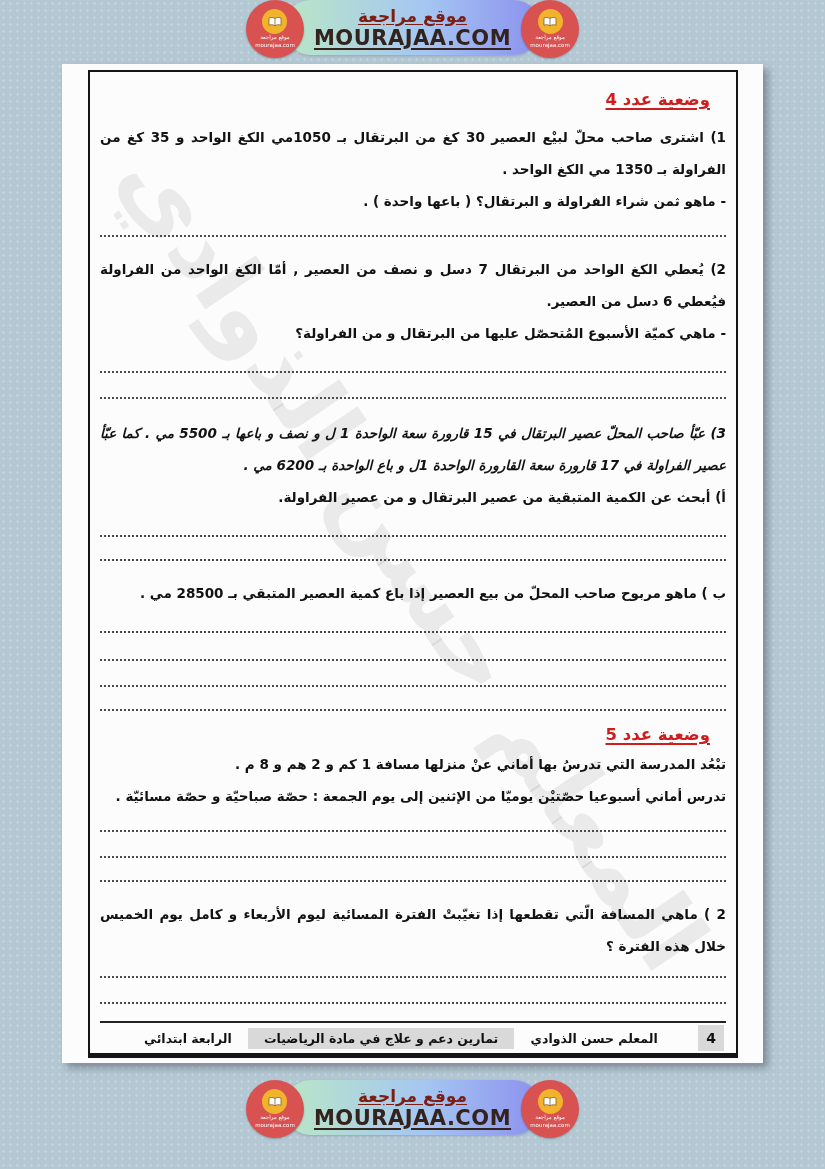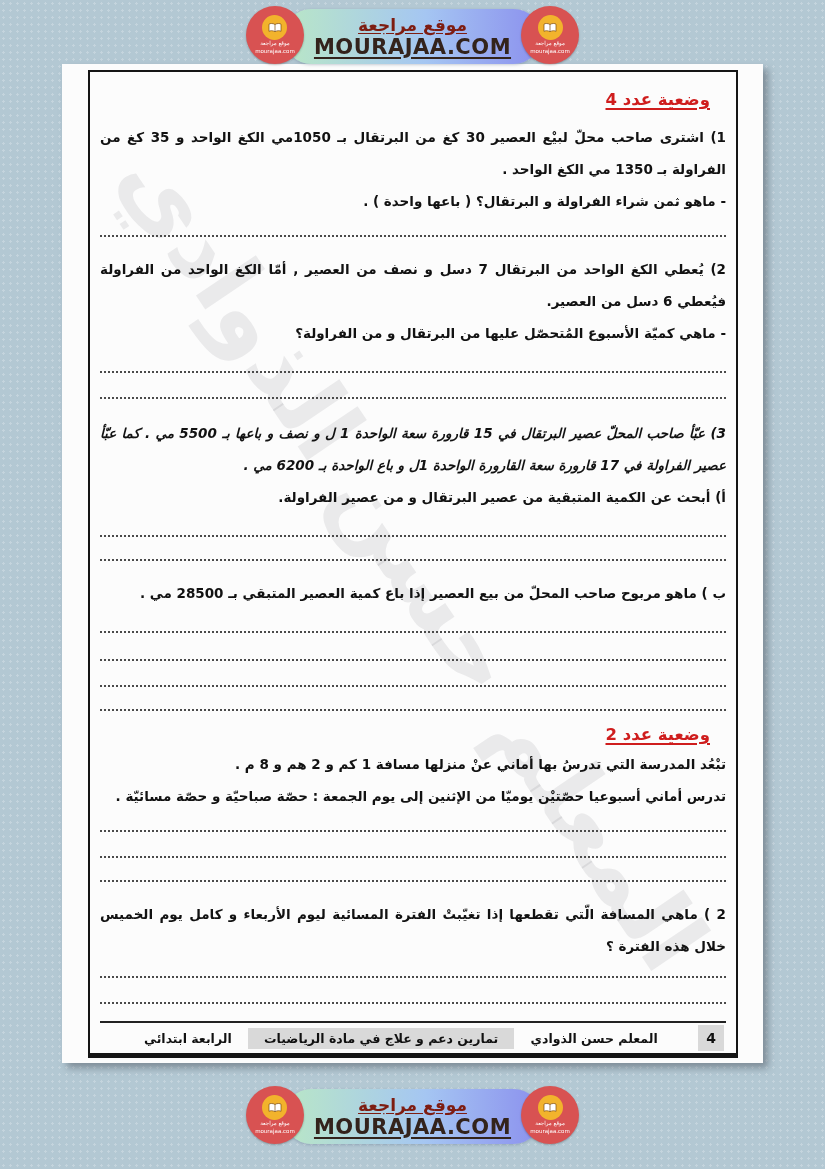--- a/index.html
+++ b/index.html
@@ -8,21 +8,21 @@
 
   #canvas {
     position: relative; width: 825px; height: 1169px; overflow: hidden;
     background-color: #b3c8d3;
     background-image: radial-gradient(rgba(255,255,255,.22) 1px, transparent 1.3px);
     background-size: 7px 7px;
   }
 
   
   .banner { position: absolute; left: 0; width: 100%; height: 64px;
-            display: flex; align-items: flex-end; justify-content: center; }
+            display: flex; align-items: flex-start; justify-content: center; }
   .banner.top { top: 0; }
   .banner.bottom { top: 1080px; }
 
   .pill {
     height: 55px; min-width: 210px; padding: 3px 30px; border-radius: 28px;
     background: linear-gradient(90deg, #b9e7c6 0%, #a5c6f2 55%, #8b90ee 100%);
     display: flex; flex-direction: column; align-items: center; justify-content: center;
     margin: 0 -20px; z-index: 1; box-shadow: 0 1px 3px rgba(40,60,90,.25);
   }
   .pill .ar { font-size: 17px; font-weight: bold; color: #7e1d12;
@@ -139,21 +139,21 @@
       <div class="dots mt22"></div>
       <div class="dots mt22"></div>
 
       <p class="p mt16">ب ) ماهو مربوح صاحب المحلّ من بيع العصير إذا باع كمية العصير المتبقي بـ 28500 مي .</p>
       <div class="dots mt22"></div>
       <div class="dots mt26"></div>
       <div class="dots mt24"></div>
       <div class="dots mt22"></div>
 
       <div class="sec-title mt14">
-        <span>وضعية عدد 2</span>
+        <span>وضعية عدد 5</span>
       </div>
 
       <p class="p mt4">تبْعُد المدرسة التي تدرسُ بها أماني  عنْ منزلها مسافة 1 كم و 2 هم و 8 م .</p>
       <p class="p">تدرس  أماني أسبوعيا  حصّتيْن يوميّا من الإثنين إلى يوم الجمعة : حصّة صباحيّة و حصّة مسائيّة .</p>
       <div class="dots mt18"></div>
       <div class="dots mt24"></div>
       <div class="dots mt22"></div>
 
       <p class="p mt16">2 ) ماهي المسافة الّتي تقطعها إذا تغيّبتْ الفترة المسائية ليوم الأربعاء و كامل يوم الخميس خلال هذه الفترة ؟</p>
       <div class="dots mt14"></div>

